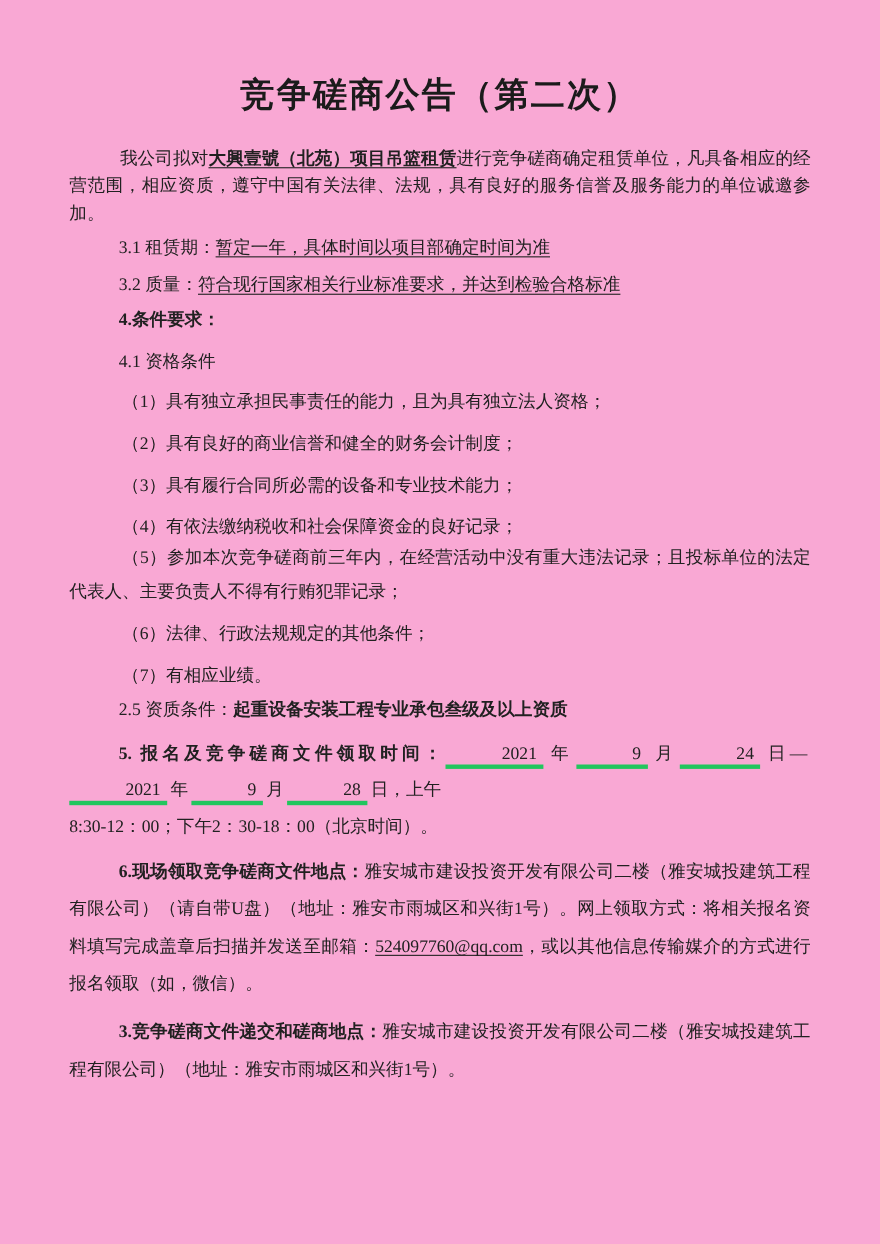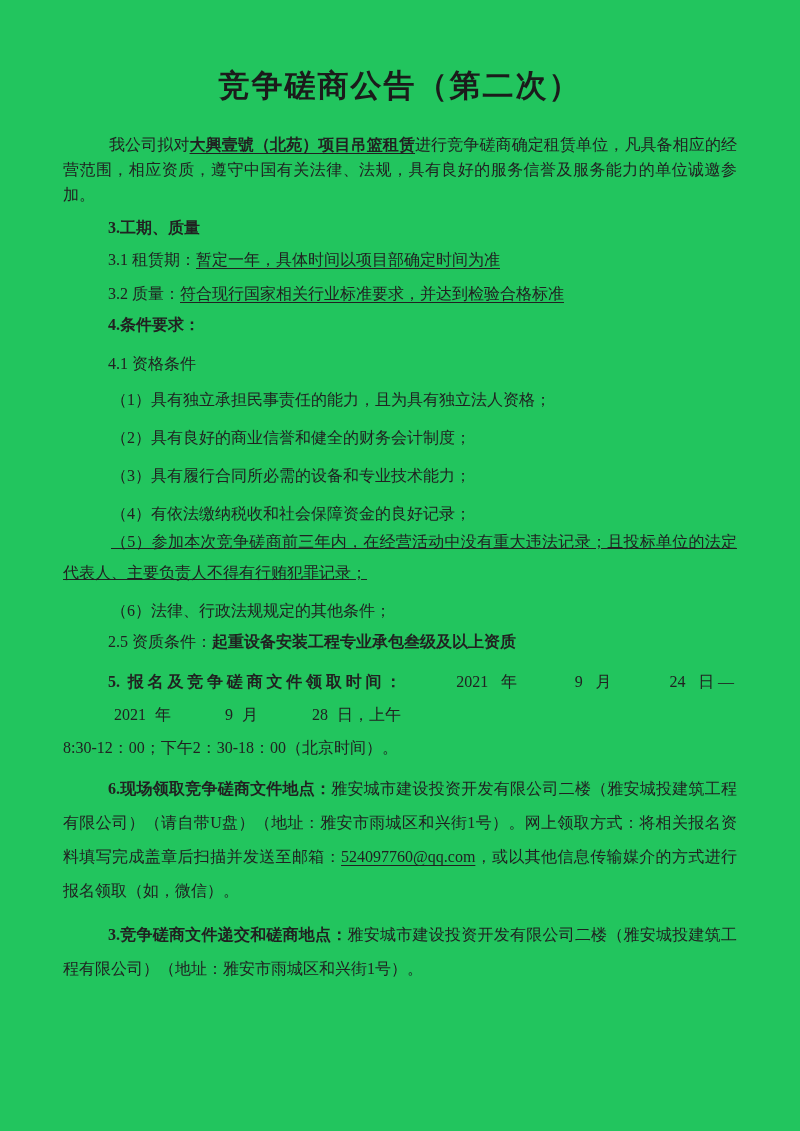--- a/index.html
+++ b/index.html
@@ -1,20 +1,20 @@
 <!DOCTYPE html>
 <html><head>
 <meta charset="utf-8">
 <style>
   html, body { margin: 0; padding: 0; background: #ffffff; }
   .page {
     width: 800px;
     height: 1131px;
     box-sizing: border-box;
-    background: #22c55e;
+    background: #f9a8d4;
     padding: 66px 63px 0 63px;
     font-family: "Liberation Serif", "DejaVu Serif", serif;
     color: #212121;
     font-size: 16px;
     overflow: hidden;
   }
   .doc-title {
     margin: 0;
     text-align: center;
     font-size: 31px;
@@ -39,54 +39,54 @@
   .p-item   { line-height: 26px; text-indent: 45px; }
   .p-1      { margin-top: 4px; }
   .p-2      { margin-top: 0; }
   .hline    { line-height: 27px; text-indent: 45px; }
   .p-3      { margin-top: 7px; }
   .p-31     { margin-top: 5px; }
   .p-32     { margin-top: 7px; }
   .p-4      { margin-top: 4px; }
   .p-41     { margin-top: 12px; }
   .cond     { margin-top: 7px; line-height: 31px; text-indent: 48px; }
-  .cond-5   { margin-top: -3px; text-decoration: underline; }
+  .cond-5   { margin-top: -3px; }
   .p-42     { margin-top: 0px;  line-height: 31px; text-indent: 45px; }
   .p-5      { margin-top: 8px;  line-height: 33px; text-indent: 45px; }
   .p-6      { margin-top: 8px;  line-height: 34px; text-indent: 45px; }
   .p-7      { margin-top: 9px;  line-height: 31px; text-indent: 45px; }
   .p-8      { margin-top: 10px; line-height: 34px; text-indent: 45px; }
 </style>
 </head>
 <body>
 
 <div class="page">
 
   <h1 class="doc-title">竞争磋商公告（第二次）</h1>
 
   <p class="p-intro"><span>我公司拟对</span><span class="b u">大興壹號（北苑）项目吊篮租赁</span><span>进行竞争磋商确定租赁单位，凡具备相应的经营范围，相应资质，遵守中国有关法律、法规，具有良好的服务信誉及服务能力的单位诚邀参加。</span></p>
 
 
 
-  <p class="hline p-3"><span class="b">3.工期、质量</span></p>
 
   <p class="hline p-31"><span>3.1 租赁期：</span><span class="u">暂定一年，具体时间以项目部确定时间为准</span></p>
 
   <p class="hline p-32"><span>3.2 质量：</span><span class="u">符合现行国家相关行业标准要求，并达到检验合格标准</span></p>
 
   <p class="hline p-4"><span class="b">4.条件要求：</span></p>
 
   <p class="hline p-41"><span>4.1 资格条件</span></p>
 
   <p class="cond">（1）具有独立承担民事责任的能力，且为具有独立法人资格；</p>
   <p class="cond">（2）具有良好的商业信誉和健全的财务会计制度；</p>
   <p class="cond">（3）具有履行合同所必需的设备和专业技术能力；</p>
   <p class="cond">（4）有依法缴纳税收和社会保障资金的良好记录；</p>
   <p class="cond cond-5">（5）参加本次竞争磋商前三年内，在经营活动中没有重大违法记录；且投标单位的法定代表人、主要负责人不得有行贿犯罪记录；</p>
   <p class="cond">（6）法律、行政法规规定的其他条件；</p>
+  <p class="cond">（7）有相应业绩。</p>
 
   <p class="p-42"><span>2.5 资质条件：</span><span class="b">起重设备安装工程专业承包叁级及以上资质</span></p>
 
   <p class="p-5"><span class="b">5. 报名及竞争磋商文件领取时间：</span><span class="blank">2021</span><span class="unit">年</span><span class="blank">9</span><span class="unit">月</span><span class="blank">24</span><span class="unit">日—</span><span class="blank">2021</span><span class="unit">年</span><span class="blank">9</span><span class="unit">月</span><span class="blank">28</span><span class="unit">日，上午</span><br><span>8:30-12：00；下午2：30-18：00（北京时间）。</span></p>
 
   <p class="p-6"><span class="b">6.现场领取竞争磋商文件地点：</span><span>雅安城市建设投资开发有限公司二楼（雅安城投建筑工程有限公司）（请自带U盘）（地址：雅安市雨城区和兴街1号）。网上领取方式：将相关报名资料填写完成盖章后扫描并发送至邮箱：</span><span class="u">524097760@qq.com</span><span>，或以其他信息传输媒介的方式进行报名领取（如，微信）。</span></p>
 
 
   <p class="p-8"><span class="b">3.竞争磋商文件递交和磋商地点：</span><span>雅安城市建设投资开发有限公司二楼（雅安城投建筑工程有限公司）（地址：雅安市雨城区和兴街1号）。</span></p>
 

